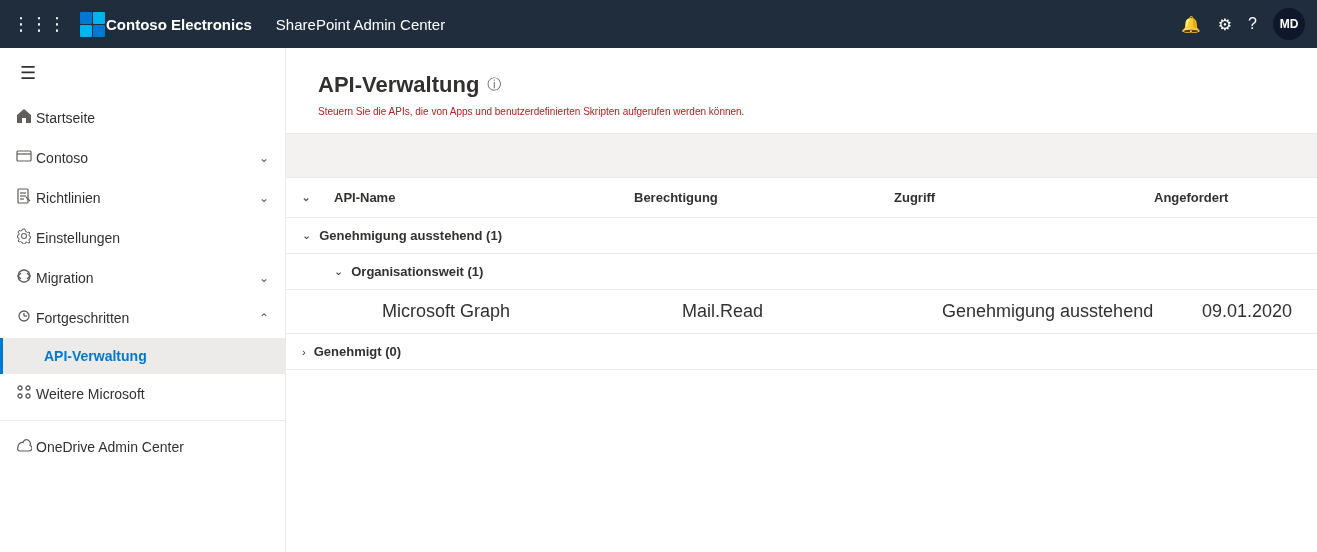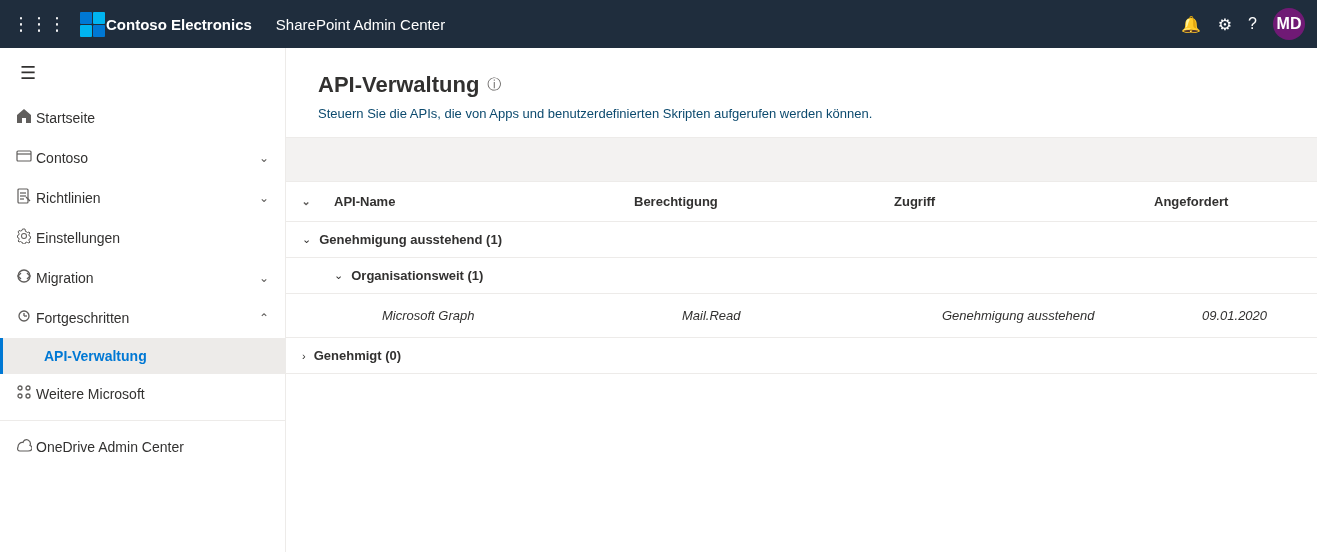--- a/index.html
+++ b/index.html
@@ -14,21 +14,21 @@
       padding: 0 12px;
       flex-shrink: 0;
     }
     .topbar-grid-icon { color: #fff; font-size: 18px; margin-right: 12px; cursor: pointer; }
     .topbar-logo { display: flex; align-items: center; margin-right: 24px; }
     .topbar-logo-icon { width: 28px; height: 28px; }
     .topbar-logo-text { color: #fff; font-size: 15px; font-weight: 600; }
     .topbar-app-title { color: #fff; font-size: 15px; font-weight: 400; flex: 1; }
     .topbar-icons { display: flex; align-items: center; gap: 16px; }
     .topbar-icon-btn { color: #fff; font-size: 16px; cursor: pointer; background: none; border: none; }
-    .topbar-avatar { width: 32px; height: 32px; background: #701a75; border-radius: 50%; display: flex; align-items: center; justify-content: center; color: #fff; font-size: 16px; font-weight: 600; cursor: pointer; text-align: center; }
+    .topbar-avatar { width: 32px; height: 32px; background: #0f172a; border-radius: 50%; display: flex; align-items: center; justify-content: center; color: #fff; font-size: 12px; font-weight: 600; cursor: pointer; text-align: center; }
 
     
     .main-layout { display: flex; flex: 1; overflow: hidden; }
 
     
     .sidebar {
       width: 286px;
       background: #fff;
       border-right: 1px solid #edebe9;
       display: flex;
@@ -55,21 +55,21 @@
     .sidebar-item-label { flex: 1; }
     .sidebar-item-chevron { font-size: 12px; color: #605e5c; }
     .sidebar-divider { height: 1px; background: #edebe9; margin: 6px 0; }
 
     
     .content { flex: 1; overflow-y: auto; background: #fff; }
     .content-header { padding: 24px 32px 16px; border-bottom: 1px solid #edebe9; }
     .content-title-row { display: flex; align-items: center; gap: 8px; margin-bottom: 8px; }
     .content-title { font-size: 22px; font-weight: 700; color: #323130; }
     .content-title-help { color: #605e5c; font-size: 14px; cursor: pointer; }
-    .content-subtitle { font-size: 13px; color: #0c4a6e; }
+    .content-subtitle { font-size: 10px; color: #b91c1c; }
 
     
     .table-container { padding: 0; }
     .table-toolbar { height: 44px; background: #f3f2f1; border-bottom: 1px solid #edebe9; }
 
     .table-header {
       display: grid;
       grid-template-columns: 40px 300px 260px 260px 1fr;
       padding: 8px 0;
       border-bottom: 1px solid #edebe9;
@@ -105,21 +105,21 @@
     }
 
     .data-row {
       display: grid;
       grid-template-columns: 88px 300px 260px 260px 1fr;
       padding: 0;
       border-bottom: 1px solid #edebe9;
       align-items: center;
       min-height: 44px;
     }
-    .data-cell { padding: 10px 8px; font-size: 13px; color: #323130; font-style: italic; }
+    .data-cell { padding: 10px 8px; font-size: 18px; color: #323130; }
   </style>
 </head>
 <body>
 
 <div class="topbar">
   <span class="topbar-grid-icon">⋮⋮⋮</span>
   <div class="topbar-logo">
     <svg class="topbar-logo-icon" viewBox="0 0 28 28">
       <rect width="12" height="12" x="2" y="2" fill="#0078d4" rx="1"></rect>
       <rect width="12" height="12" x="15" y="2" fill="#00b4f0" rx="1"></rect>

